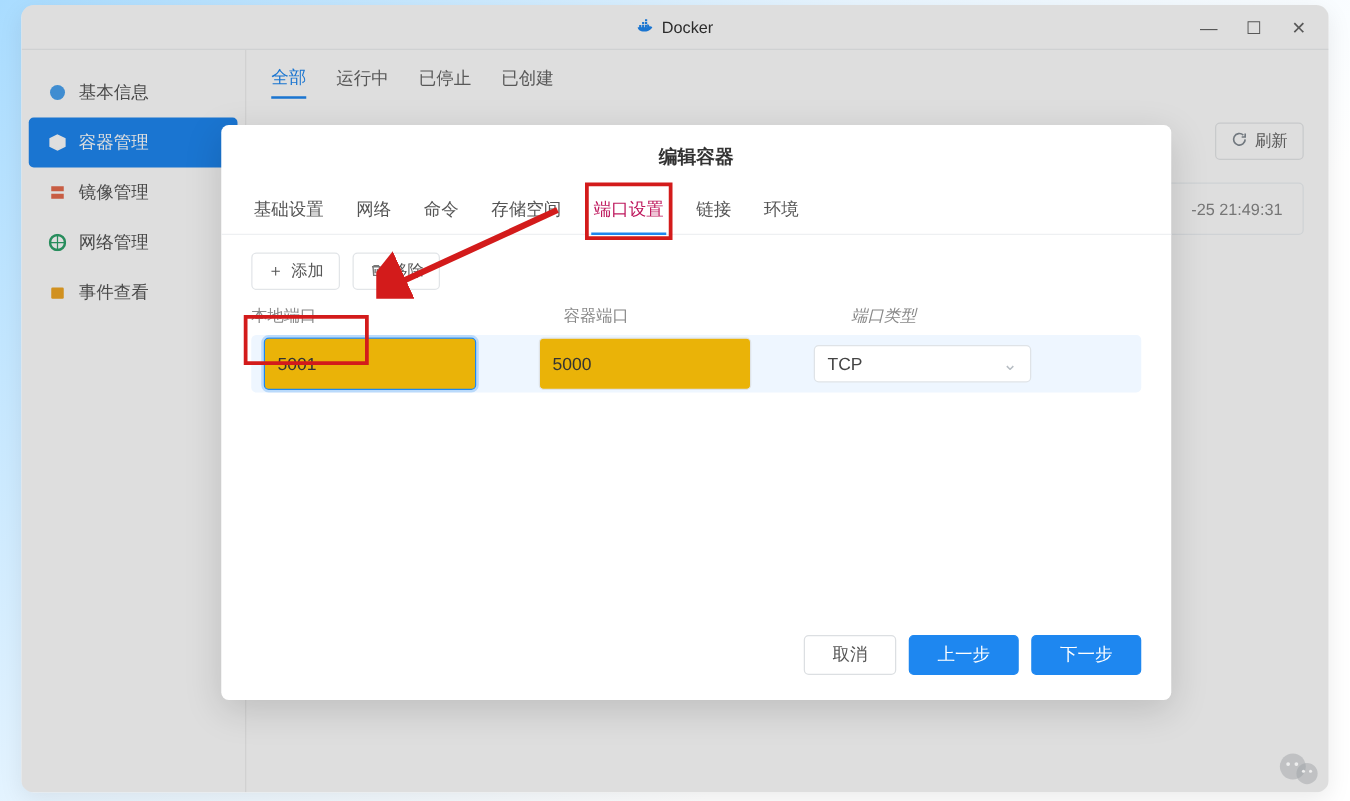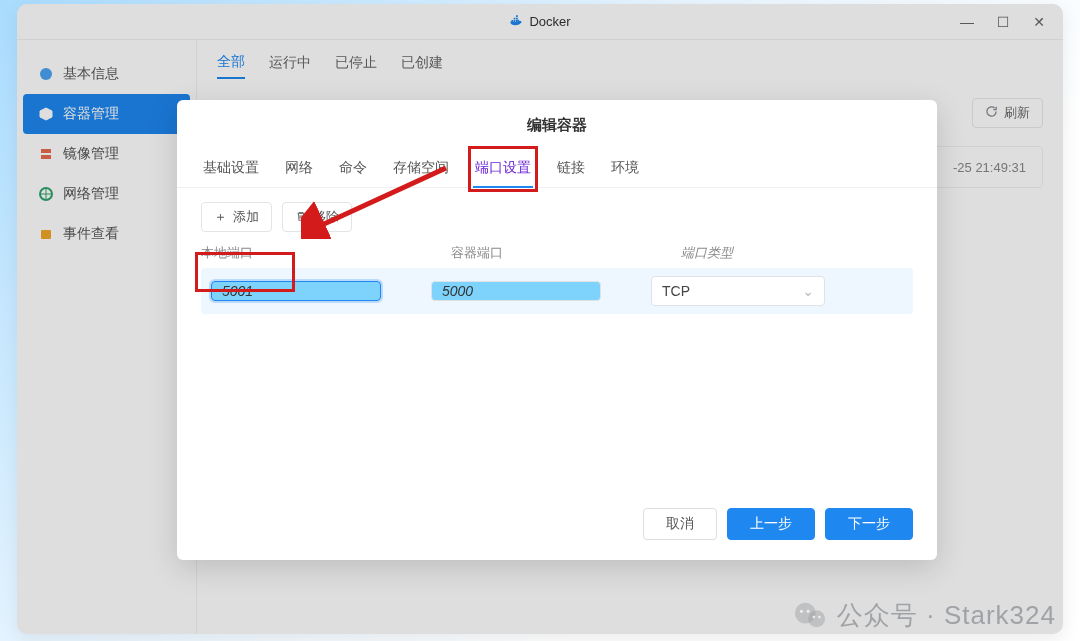--- a/index.html
+++ b/index.html
@@ -48,34 +48,34 @@
 
   
   .overlay { position:absolute; inset:0; background:rgba(0,0,0,.13); }
   .modal {
     position:absolute; left:160px; top:96px; width:760px; height:460px; background:#fff;
     border-radius:6px; box-shadow:0 8px 30px rgba(0,0,0,.15); display:flex; flex-direction:column;
   }
   .modal-title { text-align:center; font-size:15px; font-weight:700; color:#333; padding:16px 0 4px; }
   .modal-tabs { display:flex; gap:22px; padding:8px 24px 0; border-bottom:1px solid #eef0f2; margin-top:4px;}
   .modal-tabs .mtab { font-size:14px; color:#555; padding:8px 2px 10px; cursor:pointer; position:relative; }
-  .modal-tabs .mtab.active { color:#6d28d9;font-family:Liberation Mono, monospace; }
+  .modal-tabs .mtab.active { color:#be185d;font-family:Liberation Mono, monospace; }
   .modal-tabs .mtab.active::after { content:""; position:absolute; left:0; right:0; bottom:-1px; height:2px; background:#1e87f0; }
   .hi-box { outline:3px solid #d31b1b; outline-offset:2px; }
 
   .modal-body { flex:1; padding:14px 24px 0; position:relative; }
   .btn-row { display:flex; gap:10px; }
   .small-btn { border:1px solid #e2e5e8; border-radius:4px; padding:5px 12px; font-size:13px; color:#555; display:flex; align-items:center; gap:6px; cursor:pointer; background:#fff; }
   .labels { display:flex; margin-top:12px; color:#888; font-size:13px; }
   .labels div:nth-child(1){ width:250px; }
   .labels div:nth-child(2){ width:230px; }
   .labels div:nth-child(3){ flex:1;font-style:italic; }
 
   .port-row { margin-top:6px; background:#eef6ff; height:46px; border-radius:4px; display:flex; align-items:center; padding:0 10px; gap:50px; }
-  .port-row input[type=text] { height:20px; border:1px solid #1e87f0; outline:2px solid rgba(30,135,240,.25); border-radius:4px; padding:0 10px; font-size:14px; width:170px; color:#333; background:#7dd3fc;font-style:italic; }
+  .port-row input[type=text] { height:42px; border:1px solid #1e87f0; outline:2px solid rgba(30,135,240,.25); border-radius:4px; padding:0 10px; font-size:14px; width:170px; color:#333; background:#eab308; }
   .port-row input.plain { border:1px solid #dfe3e7; outline:none; width:170px; }
   .port-select { width:174px; height:30px; background:#fff; border:1px solid #dfe3e7; border-radius:4px; display:flex; align-items:center; justify-content:space-between; padding:0 10px; font-size:14px; color:#444; cursor:pointer; }
 
   .modal-footer { display:flex; justify-content:flex-end; gap:10px; padding:16px 24px 20px; }
   .btn { height:32px; padding:0 22px; border-radius:4px; font-size:14px; display:flex; align-items:center; justify-content:center; cursor:pointer; }
   .btn.default { background:#fff; border:1px solid #dcdfe2; color:#555; }
   .btn.primary { background:#1e87f0; color:#fff; border:1px solid #1e87f0; }
 
   
   .arrow-svg { position:absolute; left:284px; top:160px; width:152px; height:75px; pointer-events:none; }
@@ -234,14 +234,13 @@
 
 <div class="watermark">
   <svg viewBox="0 0 36 36">
     <circle cx="13" cy="15" r="11" fill="rgba(90,98,106,.45)"></circle>
     <circle cx="25" cy="21" r="9" fill="rgba(90,98,106,.45)"></circle>
     <circle cx="9" cy="13" r="1.6" fill="#fff"></circle>
     <circle cx="16" cy="13" r="1.6" fill="#fff"></circle>
     <circle cx="22" cy="19" r="1.3" fill="#fff"></circle>
     <circle cx="28" cy="19" r="1.3" fill="#fff"></circle>
   </svg>
-  <span>公众号 · Stark324</span>
 </div>
 
 </body></html>

